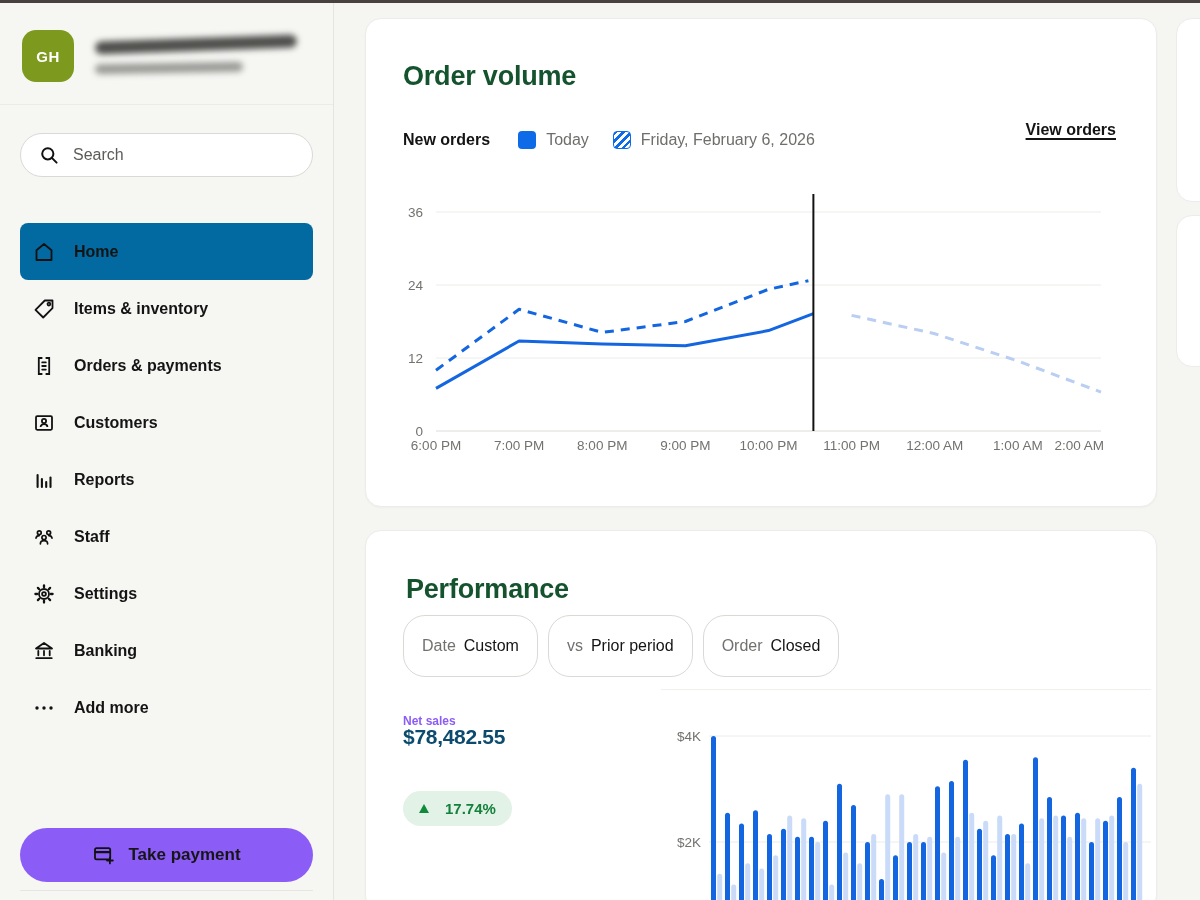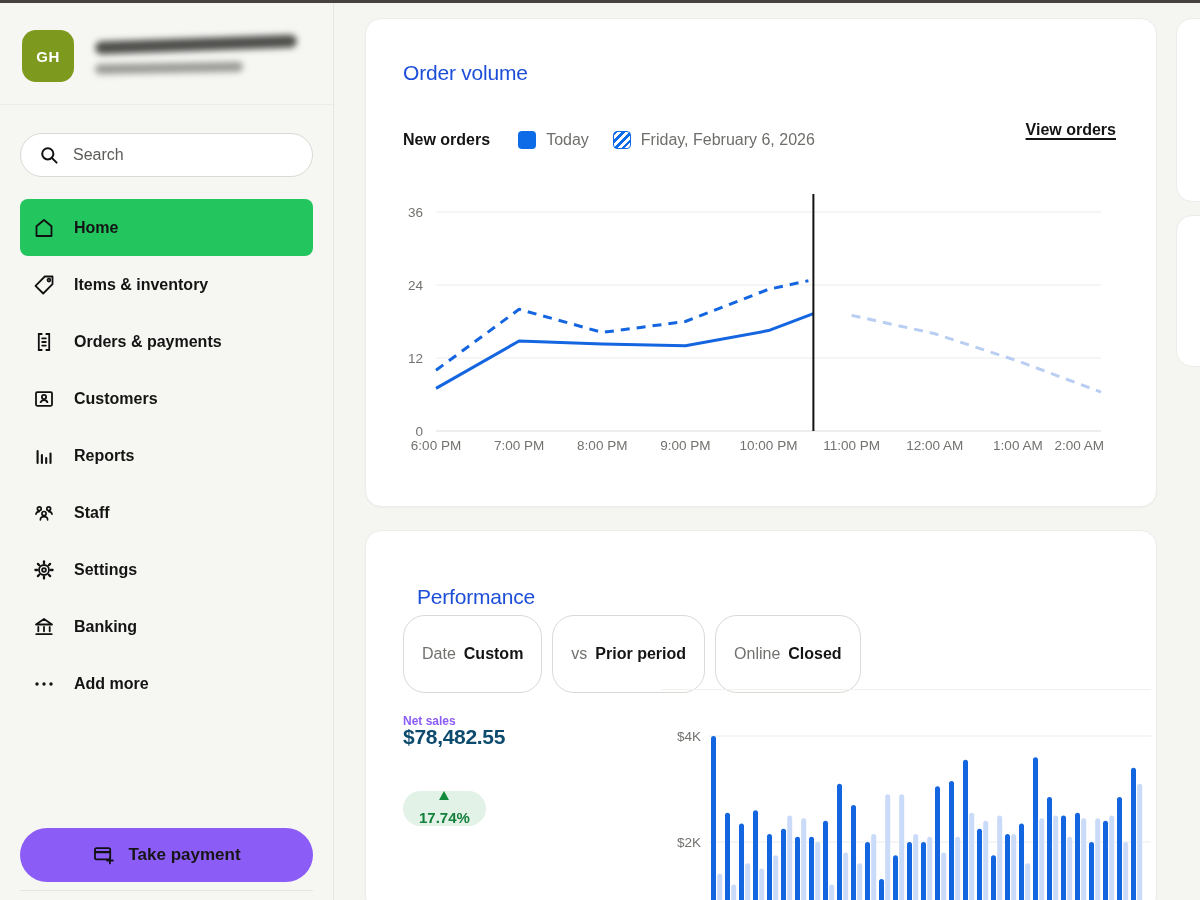--- a/index.html
+++ b/index.html
@@ -23,69 +23,69 @@
   .blurbar{border-radius:7px;}
   #blur1{left:95px;top:35px;width:202px;height:13px;background:#4e4e4c;filter:blur(3px);transform:rotate(-2deg);}
   #blur2{left:95px;top:60px;width:148px;height:10px;background:#9a9a97;filter:blur(3px);transform:rotate(-1deg);}
 
   #searchbox{left:20px;top:130px;width:293px;height:44px;background:#fff;border:1px solid #d9d9d6;
              border-radius:23px;display:flex;align-items:center;gap:12px;padding:0 0 0 16px;box-sizing:border-box;}
   #searchbox .ph{color:#5c5c59;font-size:16px;}
 
   #nav{left:20px;top:196px;width:293px;}
   .nav-item{height:57px;display:flex;align-items:center;gap:18px;padding-left:12px;border-radius:8px;cursor:pointer;}
-  .nav-item.active{background:#22c55e;}
+  .nav-item.active{background:#0369a1;margin-top:24px;}
   .nav-item .lbl{font-weight:bold;font-size:16px;color:#141414;}
   .icn{width:24px;height:24px;flex:0 0 24px;}
   .icn svg{display:block;}
 
   #take-payment{left:20px;top:825px;width:293px;height:54px;background:#8b5cf6;border-radius:27px;
                 display:flex;align-items:center;justify-content:center;gap:12px;cursor:pointer;}
   #take-payment .lbl{font-weight:bold;font-size:17px;}
   #side-bottom-line{left:20px;top:887px;width:293px;height:1px;background:#e5e5e2;}
 
   
   .card{background:#fff;border:1px solid #ececea;border-radius:16px;box-shadow:0 1px 2px rgba(0,0,0,.03);}
   #card-orders{left:365px;top:18px;width:790px;height:487px;}
   #card-perf{left:365px;top:530px;width:790px;height:380px;}
   .partial-card{left:1176px;width:90px;background:#fff;border:1px solid #ececea;border-radius:16px;}
   #partial1{top:18px;height:182px;}
   #partial2{top:215px;height:150px;}
 
-  .card-title{font-size:21px;font-weight:normal;letter-spacing:-.2px;color:#1d4ed8;}
+  .card-title{font-size:27px;font-weight:bold;letter-spacing:-.2px;color:#14532d;}
   #ov-title{left:37px;top:42px;}
   #perf-title{left:37px;top:40px;}
 
   #ov-legend-row{left:37px;top:112px;display:flex;align-items:center;font-size:16px;}
   #ov-metric-label{font-weight:bold;color:#141414;margin-right:28px;}
   .legend-item{display:flex;align-items:center;gap:10px;margin-right:24px;cursor:pointer;}
   .legend-item .ltxt{color:#6e6e6b;}
   .swatch{width:18px;height:18px;border-radius:4px;}
   #swatch-today{background:#0d6be8;}
   #swatch-prior{background:repeating-linear-gradient(135deg,#0d6be8 0 2.5px,#ffffff 2.5px 5.5px);border:1px solid #0d6be8;box-sizing:border-box;}
 
   #view-orders{right:40px;top:102px;font-weight:bold;font-size:16px;color:#141414;
                text-decoration:underline;text-decoration-thickness:2px;text-underline-offset:3px;cursor:pointer;}
 
   #ov-chart{left:15px;top:167px;}
   .tick-text{font-size:13.5px;fill:#72726f;}
 
   
   #pill-row{left:37px;top:84px;display:flex;gap:10px;}
   .pill{height:44px;border:1px solid #d9d9d6;border-radius:22px;background:#fff;display:flex;align-items:center;
-        gap:8px;padding:16px 18px;font-size:16px;cursor:pointer;}
+        gap:8px;padding:8px 18px;font-size:16px;cursor:pointer;}
   .pill .pname{color:#71716e;}
-  .pill .pval{font-weight:bold;color:#141414;}
+  .pill .pval{font-weight:normal;color:#141414;}
 
   #perf-divider{left:295px;top:158px;width:490px;height:1px;background:#f0f0ed;}
 
   #net-sales-label{left:37px;top:183px;font-size:12px;color:#8b5cf6;font-weight:bold;}
   #net-sales-value{left:37px;top:194px;font-size:21px;font-weight:bold;letter-spacing:-.3px;color:#0c4a6e;}
   #net-sales-badge{left:37px;top:260px;height:35px;border-radius:18px;background:#e2f2e7;
-                   display:inline-flex;align-items:center;gap:9px;padding:0 16px;flex-direction:column;}
+                   display:inline-flex;align-items:center;gap:16px;padding:0 16px;}
   #badge-triangle{width:0;height:0;border-left:5.5px solid transparent;border-right:5.5px solid transparent;
                   border-bottom:9px solid #118a3c;}
   #net-sales-badge .btxt{color:#15803c;font-weight:bold;font-size:15px;}
 
   #perf-chart{left:295px;top:165px;}
 </style>
 </head>
 <body>
 
 <div id="topbar" class="abs"></div>
@@ -263,33 +263,33 @@
       <text x="636.875" y="264" text-anchor="middle" class="tick-text">1:00 AM</text>
       <text x="723" y="264" text-anchor="end" class="tick-text">2:00 AM</text>
       <polyline points="55.0,202.4 138.1,155.0 221.3,158.0 304.4,159.8 387.5,144.6 432.4,127.6" fill="none" stroke="#1465e0" stroke-width="3" stroke-linejoin="round" stroke-linecap="butt" stroke-dasharray="none"></polyline>
       <polyline points="55.0,184.2 138.1,123.3 221.3,146.4 304.4,135.5 387.5,103.3 427.4,94.7" fill="none" stroke="#1465e0" stroke-width="3" stroke-linejoin="round" stroke-linecap="butt" stroke-dasharray="9 7"></polyline>
       <polyline points="470.6,129.4 553.8,147.7 636.9,175.0 720.0,206.1" fill="none" stroke="#b9cef2" stroke-width="3" stroke-linejoin="round" stroke-linecap="butt" stroke-dasharray="9 7"></polyline>
       <line x1="432.3875" y1="8" x2="432.3875" y2="245" stroke="#121212" stroke-width="2"></line>
     </svg>
 </section>
 
 <section id="card-perf" class="abs card">
-  <h2 id="perf-title" class="abs card-title" style="margin:14px;text-align:center;">Performance</h2>
+  <h2 id="perf-title" class="abs card-title" style="margin:3px;text-align:center;">Performance</h2>
 
   <div id="pill-row" class="abs">
     <div class="pill">
       <span class="pname">Date</span>
       <span class="pval">Custom</span>
     </div>
     <div class="pill">
       <span class="pname">vs</span>
       <span class="pval">Prior period</span>
     </div>
     <div class="pill">
-      <span class="pname">Online</span>
+      <span class="pname">Order</span>
       <span class="pval">Closed</span>
     </div>
   </div>
 
   <div id="perf-divider" class="abs"></div>
 
   <div id="net-sales-label" class="abs">Net sales</div>
   <div id="net-sales-value" class="abs">$78,482.55</div>
   <div id="net-sales-badge" class="abs">
     <span id="badge-triangle"></span>

